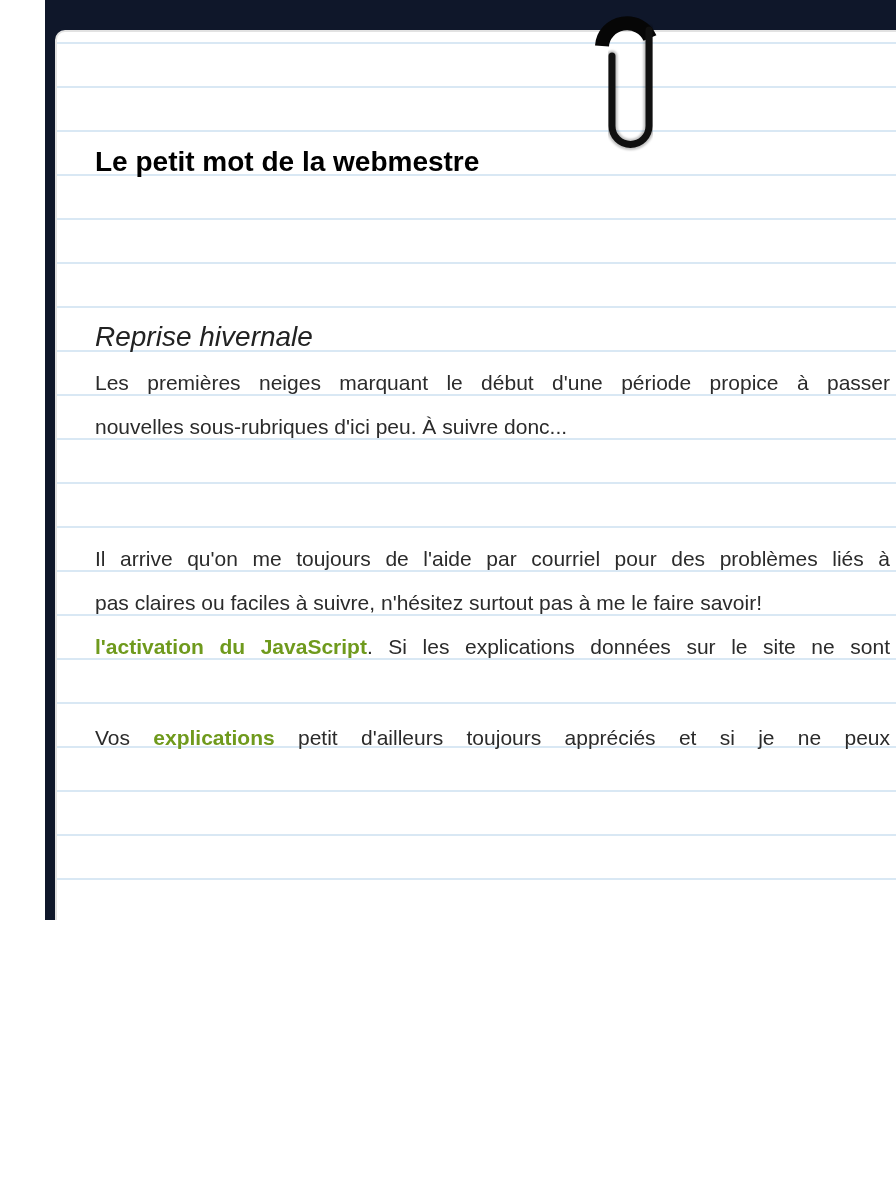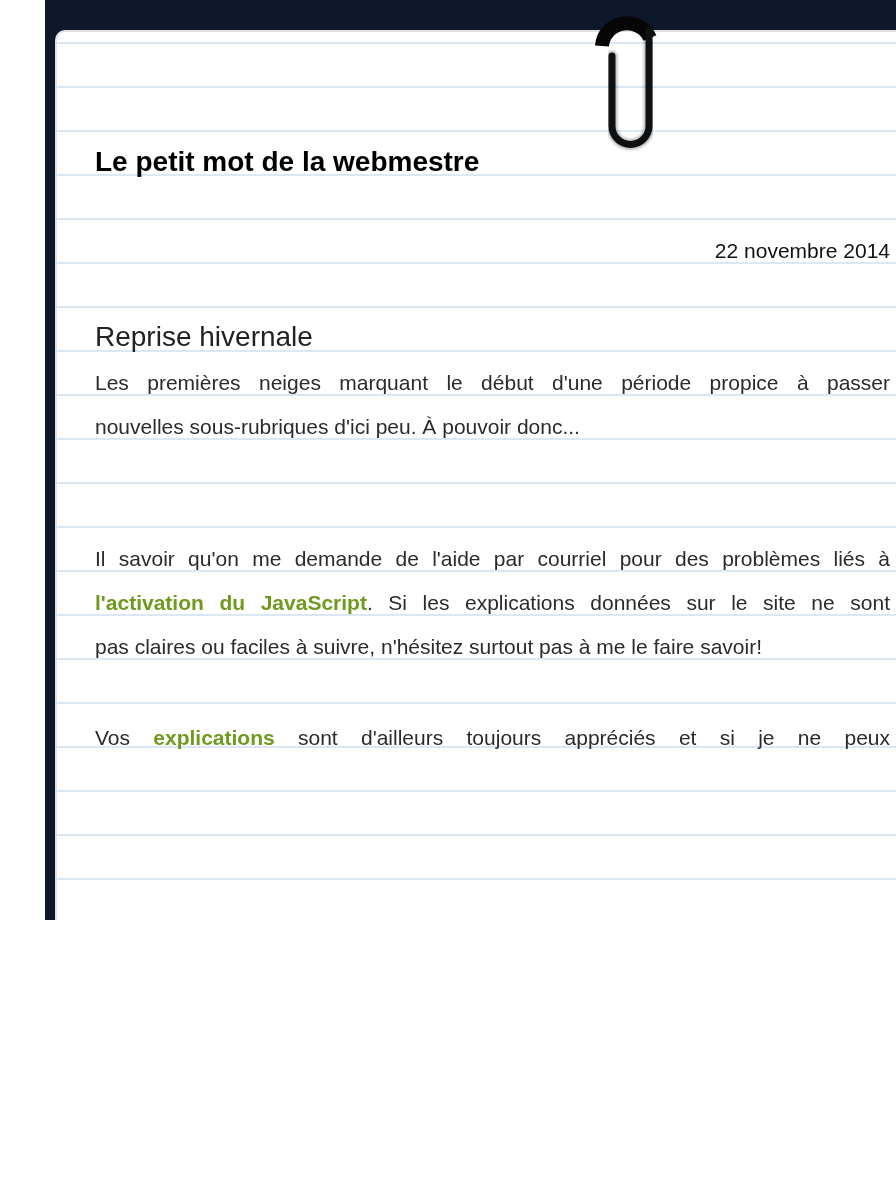--- a/index.html
+++ b/index.html
@@ -8,21 +8,21 @@
   .page{position:absolute;left:10px;top:30px;width:872px;height:1132px;
         background:#fff;border:2px solid #e2e2e2;border-radius:10px;}
   .lines{position:absolute;left:0;top:10px;right:0;bottom:4px;
          background:repeating-linear-gradient(to bottom,#d9e8f4 0 2px,transparent 2px 44px);
          pointer-events:none;border-radius:0 0 8px 8px;}
   .title{position:absolute;left:38px;top:108px;margin:0;
          font-size:28px;font-weight:bold;color:#000;line-height:44px;white-space:nowrap;}
   .date{position:absolute;left:38px;top:197px;width:795px;
         font-size:21px;color:#111;line-height:44px;text-align:right;}
   .heading{position:absolute;left:38px;top:283px;margin:0;
-           font-size:28px;font-weight:normal;color:#222;
+           font-size:28px;font-weight:normal;font-style:italic;color:#222;
            line-height:44px;white-space:nowrap;}
   .para{position:absolute;left:38px;width:795px;}
   .p1{top:329px;} .p2{top:505px;} .p3{top:684px;}
   .line{display:block;height:44px;line-height:44px;font-size:21px;color:#2b2b2b;
         text-align:justify;text-align-last:justify;overflow:visible;white-space:normal;}
   .line.last{text-align-last:left;}
   .glink{color:#6f9a1d;font-weight:bold;text-decoration:none;cursor:pointer;}
   .pile{position:absolute;left:6px;top:893px;width:420px;height:168px;}
   .signature{position:absolute;right:39px;top:896px;font-size:36px;font-style:italic;
              color:#141414;line-height:44px;transform:skewX(-8deg);letter-spacing:1px;
@@ -33,37 +33,36 @@
 </head>
 <body>
 
 <div class="stage">
 
   <div class="page">
     <div class="lines"></div>
 
     <h1 class="title">Le petit mot de la webmestre</h1>
 
-    <div class="date">22 novembre 2014</div>
 
     <h2 class="heading">Reprise hivernale</h2>
 
     <div class="para p1">
       <span class="line">Les premières neiges marquant le début d'une période propice à passer</span>
-      <span class="line last">nouvelles sous-rubriques d'ici peu. À pouvoir donc...</span>
+      <span class="line last">nouvelles sous-rubriques d'ici peu. À suivre donc...</span>
     </div>
 
     <div class="para p2">
-      <span class="line">Il savoir qu'on me demande de l'aide par courriel pour des problèmes liés à</span>
+      <span class="line">Il arrive qu'on me toujours de l'aide par courriel pour des problèmes liés à</span>
+      <span class="line last">pas claires ou faciles à suivre, n'hésitez surtout pas à me le faire savoir!</span>
       <span class="line"><a class="glink">l'activation du JavaScript</a><span>. Si les explications données sur le site ne sont</span></span>
-      <span class="line last">pas claires ou faciles à suivre, n'hésitez surtout pas à me le faire savoir!</span>
     </div>
 
     <div class="para p3">
-      <span class="line"><span>Vos </span><a class="glink">explications</a><span> sont d'ailleurs toujours appréciés et si je ne peux</span></span>
+      <span class="line"><span>Vos </span><a class="glink">explications</a><span> petit d'ailleurs toujours appréciés et si je ne peux</span></span>
     </div>
 
     <div class="pile">
       <svg width="420" height="168" viewBox="0 0 420 168" xmlns="http://www.w3.org/2000/svg">
         <defs>
           <path id="pc" d="M-38,8 H30 a10,10 0 0 0 0,-20 H-30 a8,8 0 0 0 0,16 H22 a6.5,6.5 0 0 0 0,-13 H-24" fill="none" stroke-width="5.5" stroke-linecap="round"></path>
           <filter id="soft">
               <feGaussianBlur stdDeviation="1.5"></feGaussianBlur>
             </filter>
         </defs>

